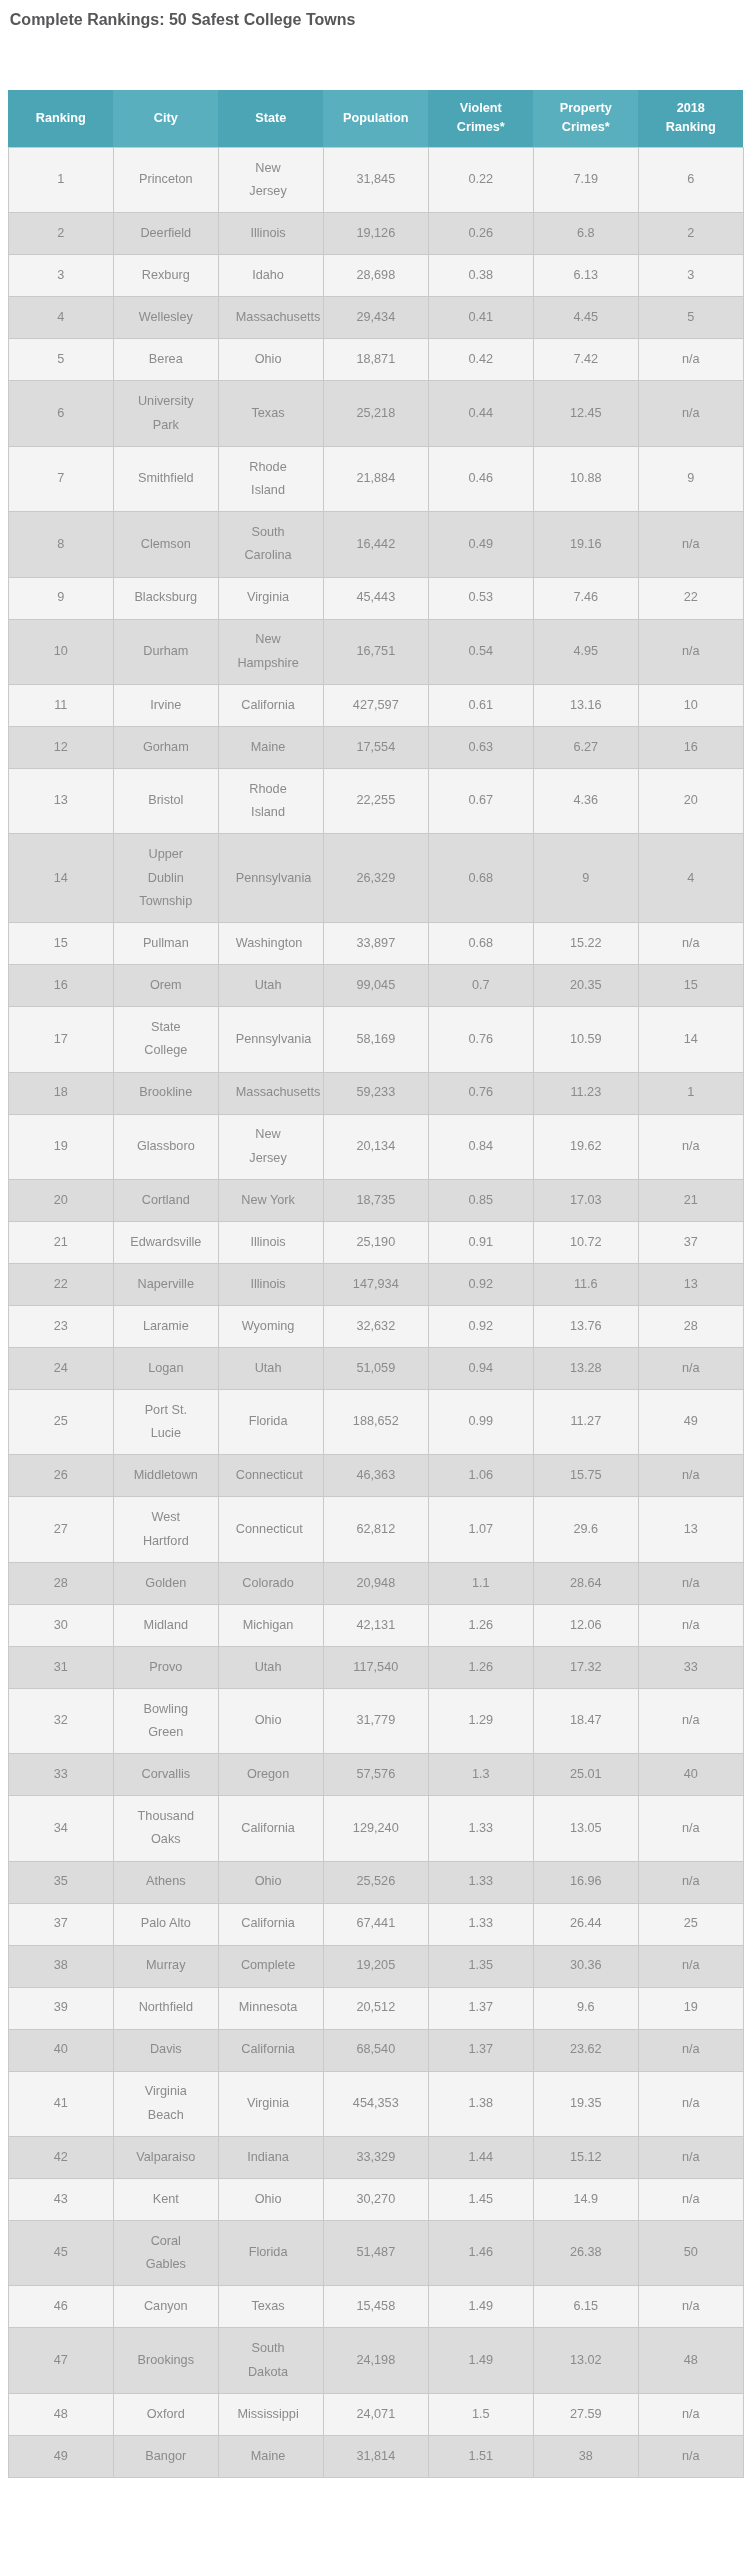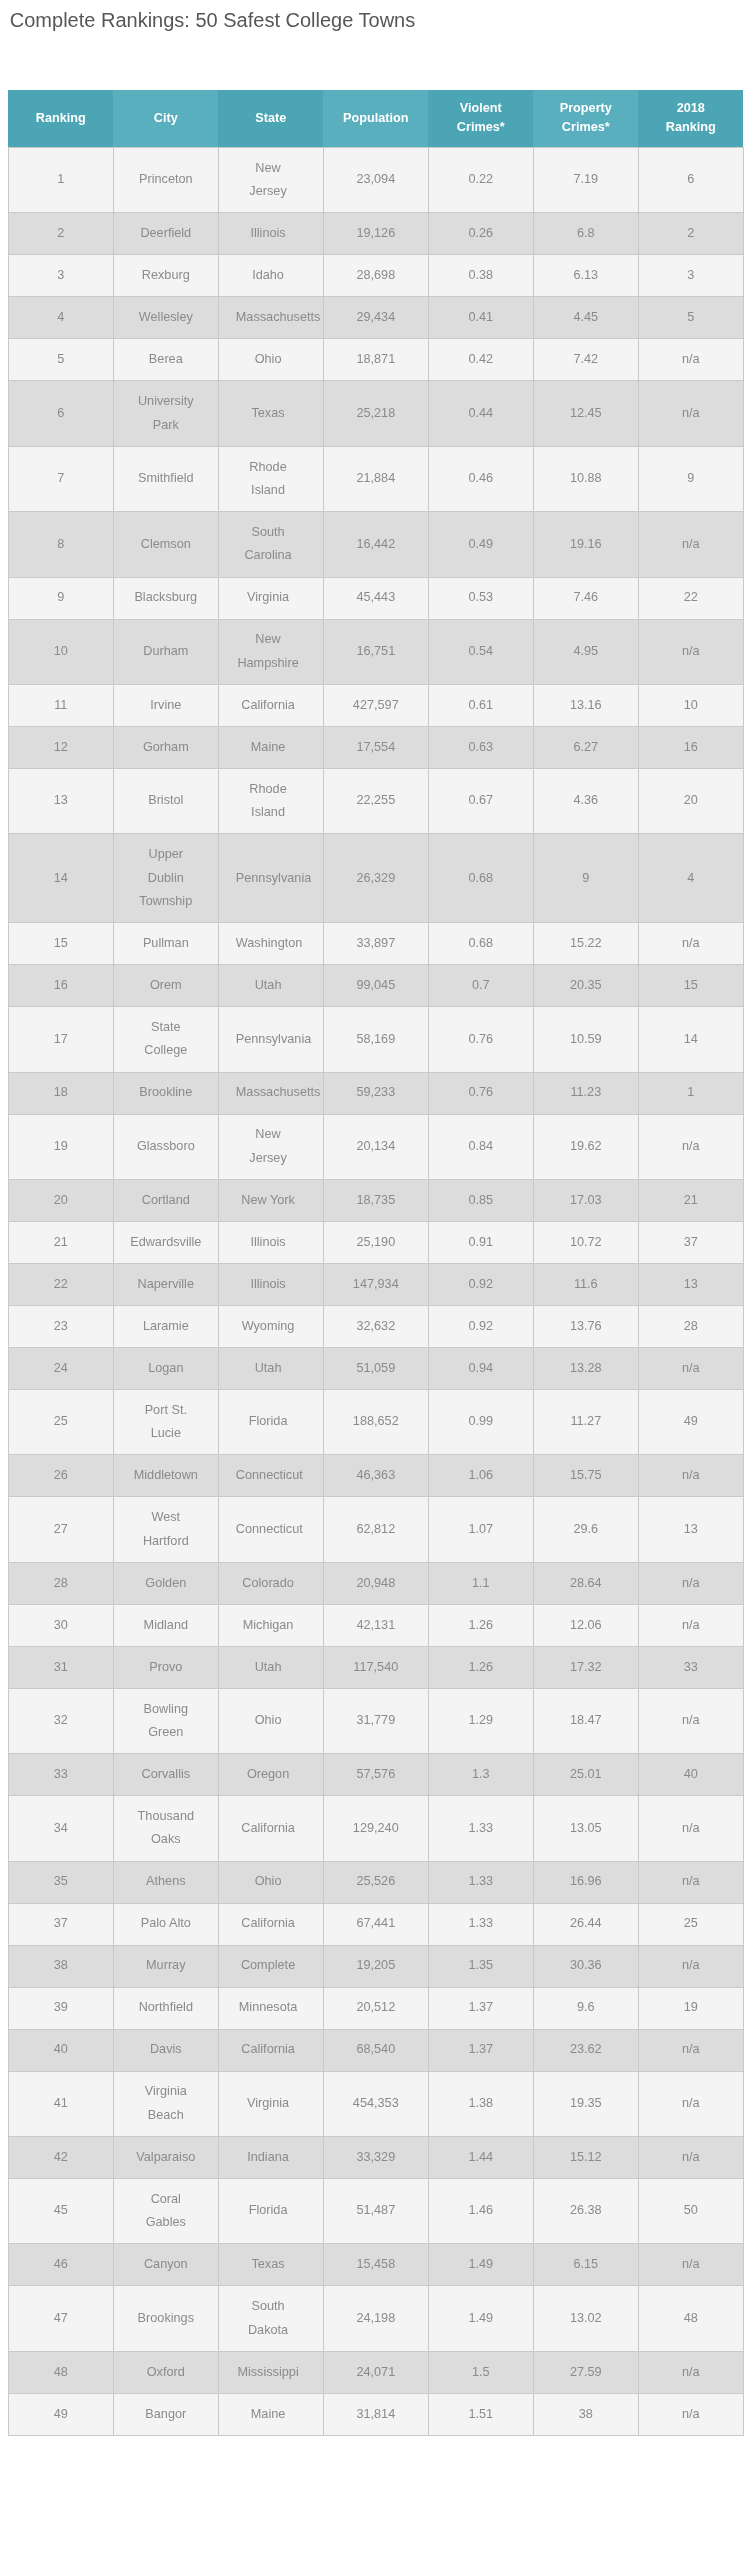--- a/index.html
+++ b/index.html
@@ -12,23 +12,23 @@
     --title-text:#57575A;
     --body-text:#8B8B8B;
   }
   html,body{margin:0;padding:0;background:#FFFFFF;}
   body{
     width:751px;
     font-family:"Liberation Sans", sans-serif;
   }
   .page-title{
     margin:5.9px 0 0 9.8px;
-    font-size:20px;
+    font-size:16px;
     line-height:28px;
-    font-weight:normal;
+    font-weight:bold;
     color:var(--title-text);
     letter-spacing:0;
   }
   table.rankings{
     border-collapse:collapse;
     table-layout:fixed;
     width:736px;
     margin:56px 7.8px 6.8px 7.8px;
   }
   table.rankings col{width:105px;}
@@ -91,21 +91,21 @@
           <th>Violent Crimes*</th>
           <th>Property Crimes*</th>
           <th>2018 Ranking</th>
         </tr>
     </thead>
     <tbody>
         <tr>
           <td>1</td>
           <td>Princeton</td>
           <td>New Jersey</td>
-          <td>23,094</td>
+          <td>31,845</td>
           <td>0.22</td>
           <td>7.19</td>
           <td>6</td>
         </tr>
         <tr>
           <td>2</td>
           <td>Deerfield</td>
           <td>Illinois</td>
           <td>19,126</td>
           <td>0.26</td>
@@ -448,20 +448,29 @@
         <tr>
           <td>42</td>
           <td>Valparaiso</td>
           <td>Indiana</td>
           <td>33,329</td>
           <td>1.44</td>
           <td>15.12</td>
           <td>n/a</td>
         </tr>
         <tr>
+          <td>43</td>
+          <td>Kent</td>
+          <td>Ohio</td>
+          <td>30,270</td>
+          <td>1.45</td>
+          <td>14.9</td>
+          <td>n/a</td>
+        </tr>
+        <tr>
           <td>45</td>
           <td>Coral Gables</td>
           <td>Florida</td>
           <td>51,487</td>
           <td>1.46</td>
           <td>26.38</td>
           <td>50</td>
         </tr>
         <tr>
           <td>46</td>

